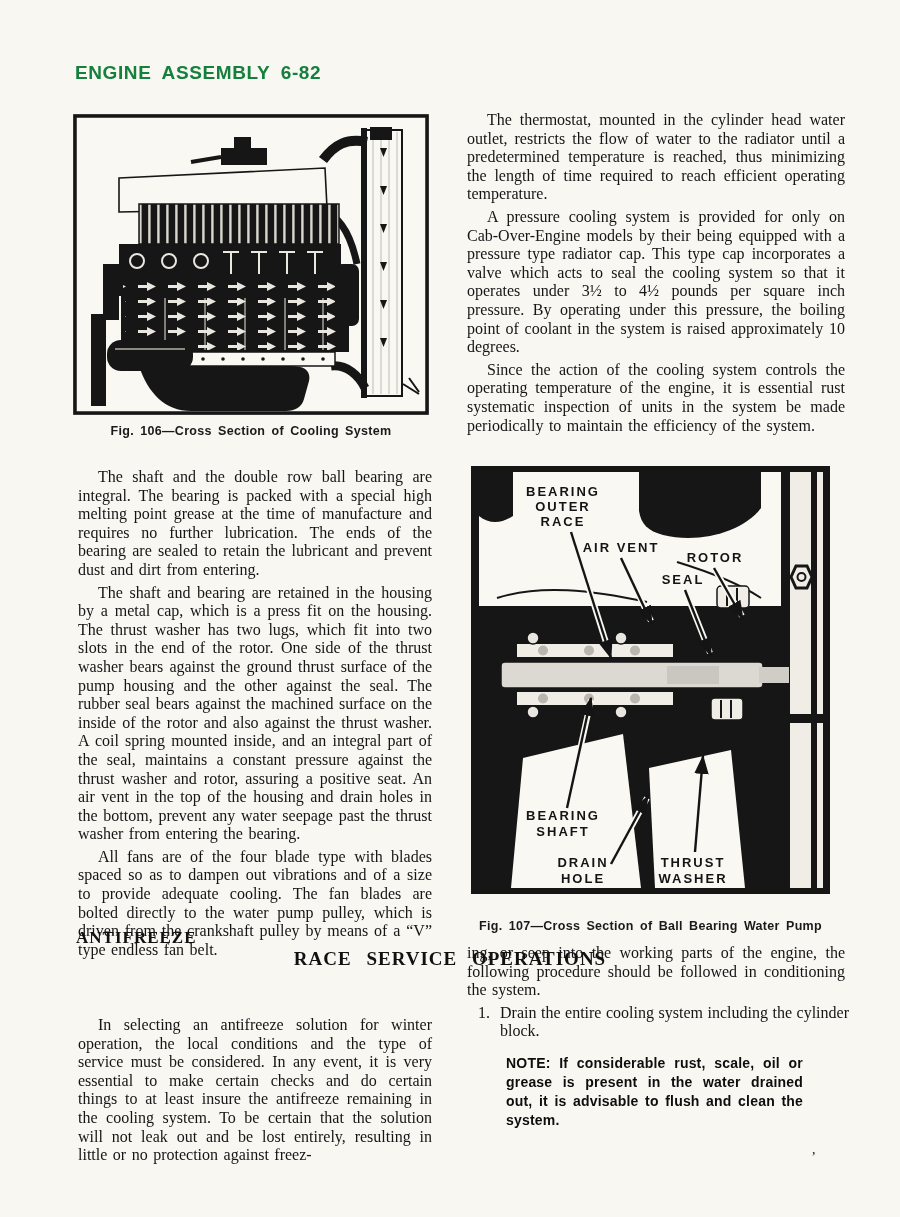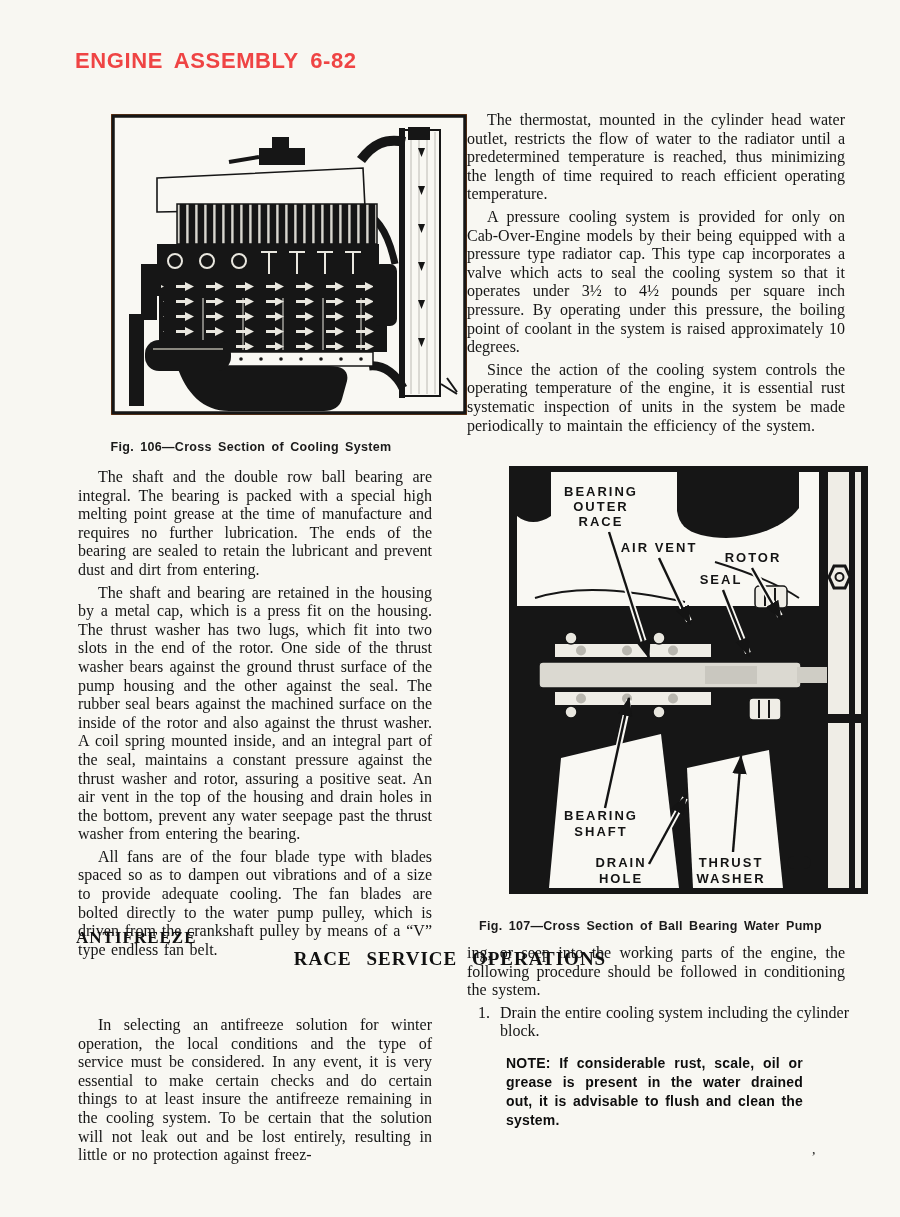--- a/index.html
+++ b/index.html
@@ -3,33 +3,33 @@
 <meta charset="utf-8">
 <style>
   html,body{margin:0;padding:0;background:#e9e7e2;}
   .page{
     position:relative;width:900px;height:1217px;margin:0 auto;
     background:#f8f7f2;color:#151515;overflow:hidden;
     font-family:"Liberation Serif", serif;
   }
   .abs{position:absolute;}
   .page-header{
-    left:75px;top:48px;
-    font-family:"Liberation Sans", sans-serif;font-weight:bold;
-    font-size:22px;letter-spacing:.6px;word-spacing:5px;color:#ef4444;
-  }
-  .fig-frame{background:#f97316;margin-left:38px;}
+    left:75px;top:62px;
+    font-family:"Liberation Sans", sans-serif;font-weight:bold;
+    font-size:19px;letter-spacing:.6px;word-spacing:5px;color:#15803d;
+  }
+  .fig-frame{background:#a3a3a3;}
   .fig106{left:73px;top:114px;width:356px;height:301px;}
   .fig107{left:471px;top:466px;width:359px;height:428px;}
   .caption{
     font-family:"Liberation Sans", sans-serif;font-weight:bold;
     font-size:12.5px;letter-spacing:.3px;word-spacing:2.5px;
     text-align:center;color:#1a1a1a;
   }
-  .cap106{left:73px;top:440px;width:356px;}
+  .cap106{left:73px;top:424px;width:356px;}
   .cap107{left:451px;top:919px;width:399px;text-align:center;}
   .textcol p{
     margin:4px;text-align:justify;
     font-size:16px;line-height:18.6px;word-spacing:1.5px;
   }
   .textcol p.indent{text-indent:20px;}
   .col-right-top{left:463px;top:107px;width:386px;}
   .col-left-mid{left:74px;top:464px;width:362px;}
   .col-left-bot{left:74px;top:1012px;width:362px;}
   .col-right-bot{left:463px;top:940px;width:386px;}

